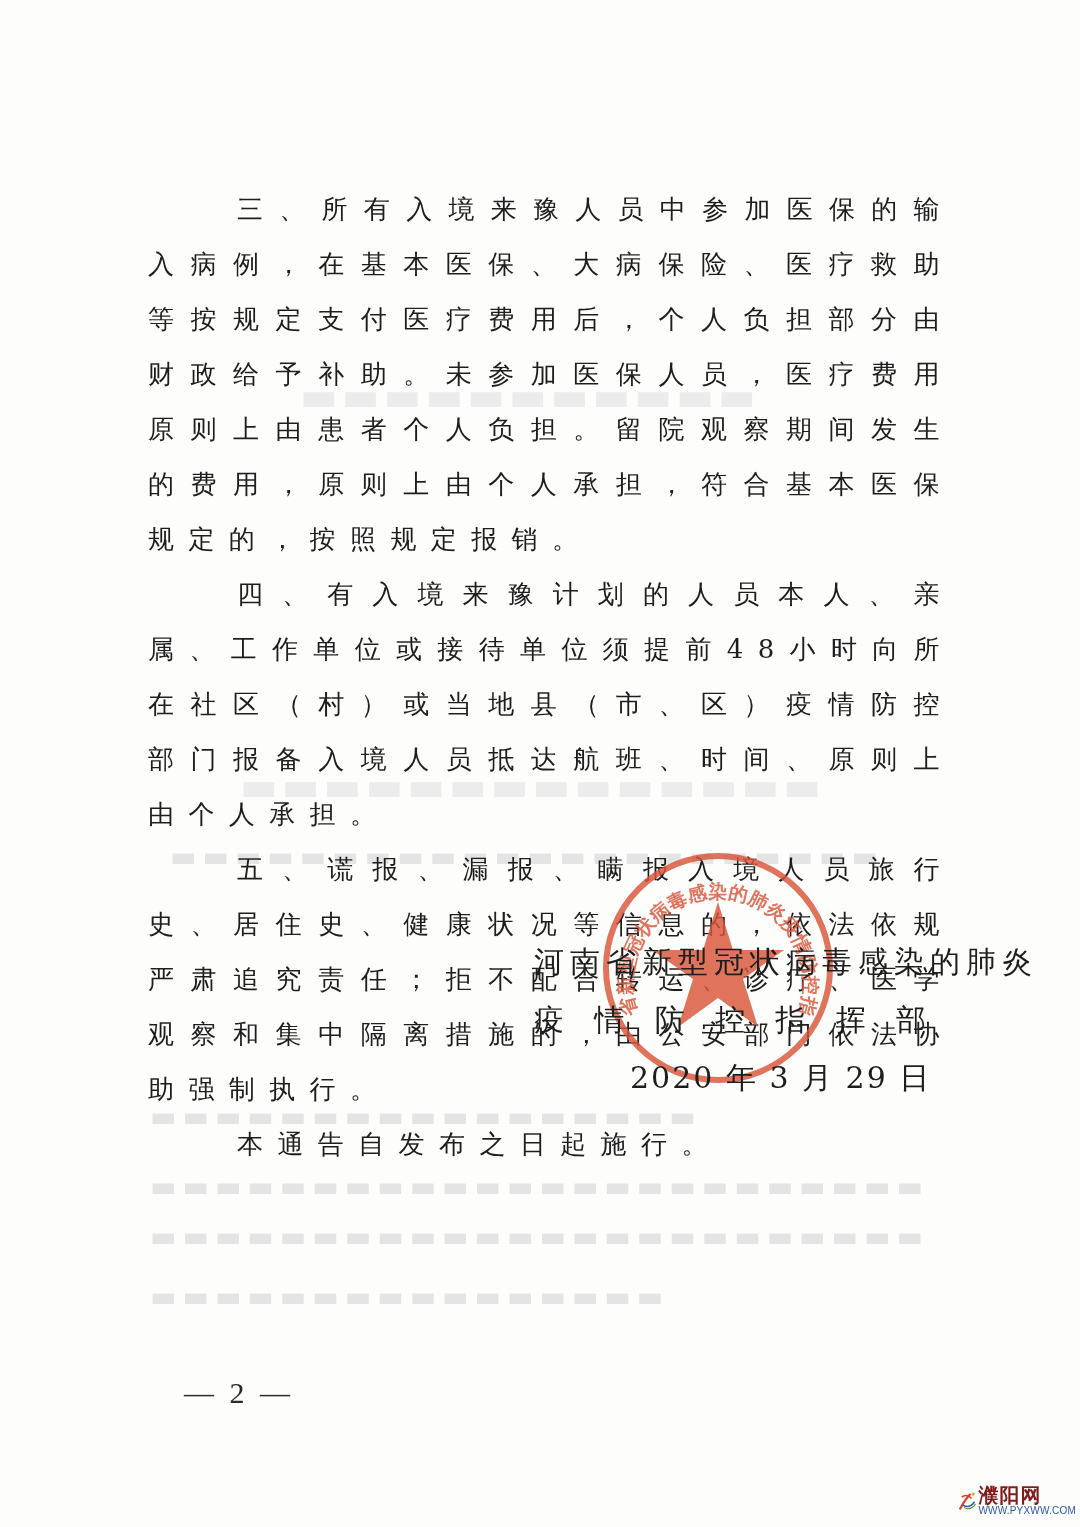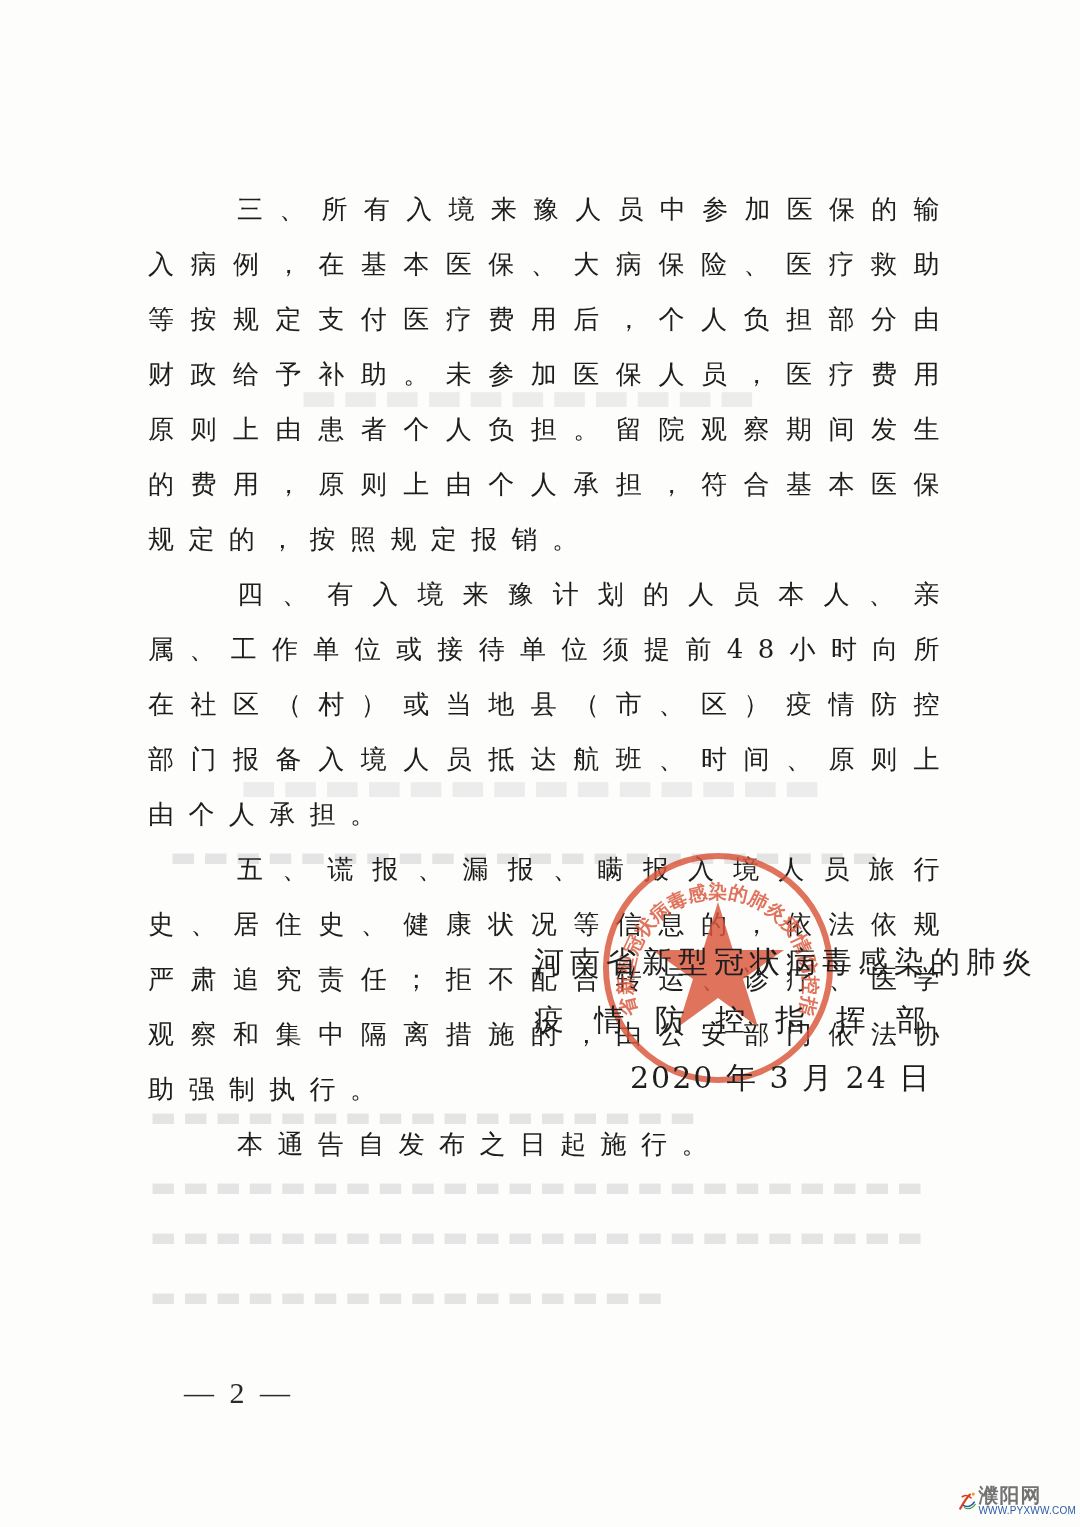--- a/index.html
+++ b/index.html
@@ -107,21 +107,21 @@
       height: 44px;
       display: flex;
       align-items: center;
     }
     .watermark .brand {
       display: flex;
       flex-direction: column;
       margin-left: 2px;
     }
     .watermark .brand-name {
-      color: #737373;
+      color: #7f1d1d;
       font-family: "DejaVu Sans", sans-serif;
       font-weight: bold;
       font-size: 20px;
       line-height: 22px;
       letter-spacing: 1px;
     }
     .watermark .brand-url {
       color: #2a5aa8;
       font-family: "Liberation Sans", sans-serif;
       font-size: 10px;
@@ -164,21 +164,21 @@
     <div class="sig-org1">河南省新型冠状病毒感染的肺炎</div>
     <div class="sig-org2">
       <span>疫</span>
       <span>情</span>
       <span>防</span>
       <span>控</span>
       <span>指</span>
       <span>挥</span>
       <span>部</span>
     </div>
-    <div class="sig-date">2020 年 3 月 24 日</div>
+    <div class="sig-date">2020 年 3 月 29 日</div>
   </div>
 
   <div class="page-number">— 2 —</div>
 
   <div class="watermark">
     <svg width="34" height="40" viewBox="0 0 34 40" xmlns="http://www.w3.org/2000/svg">
       <path d="M4 36 C10 26, 14 18, 22 10" stroke="#e03c1e" stroke-width="4" fill="none" stroke-linecap="round"></path>
       <path d="M8 14 C14 10, 20 12, 24 16" stroke="#e03c1e" stroke-width="3" fill="none" stroke-linecap="round"></path>
       <path d="M10 30 C16 34, 26 32, 30 24" stroke="#2a5aa8" stroke-width="3" fill="none" stroke-linecap="round"></path>
       <path d="M12 34 C18 38, 28 36, 32 28" stroke="#3a9a3a" stroke-width="2" fill="none" stroke-linecap="round"></path>

